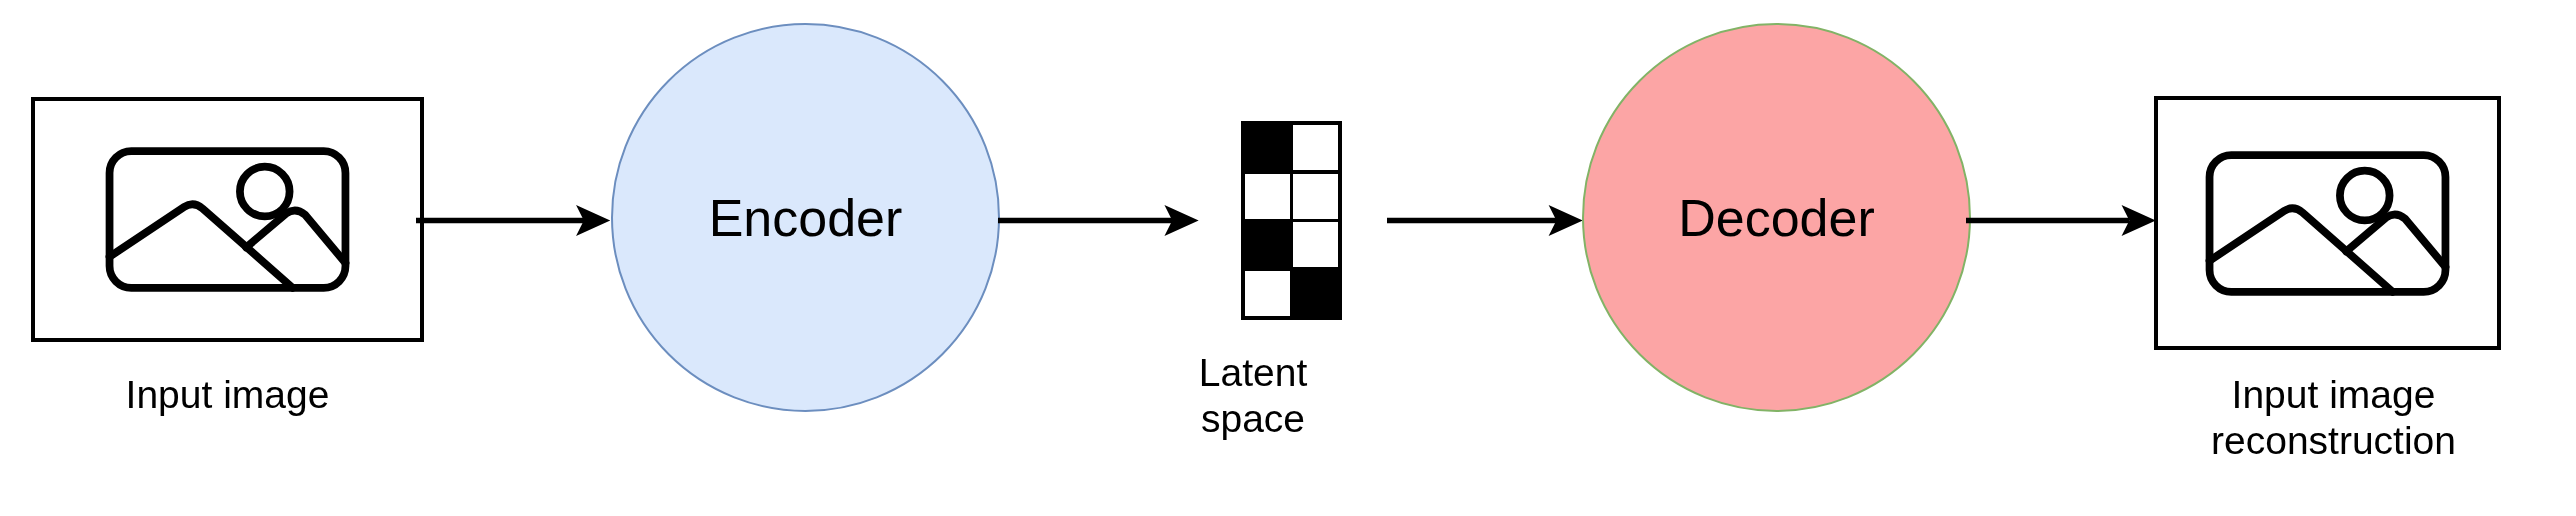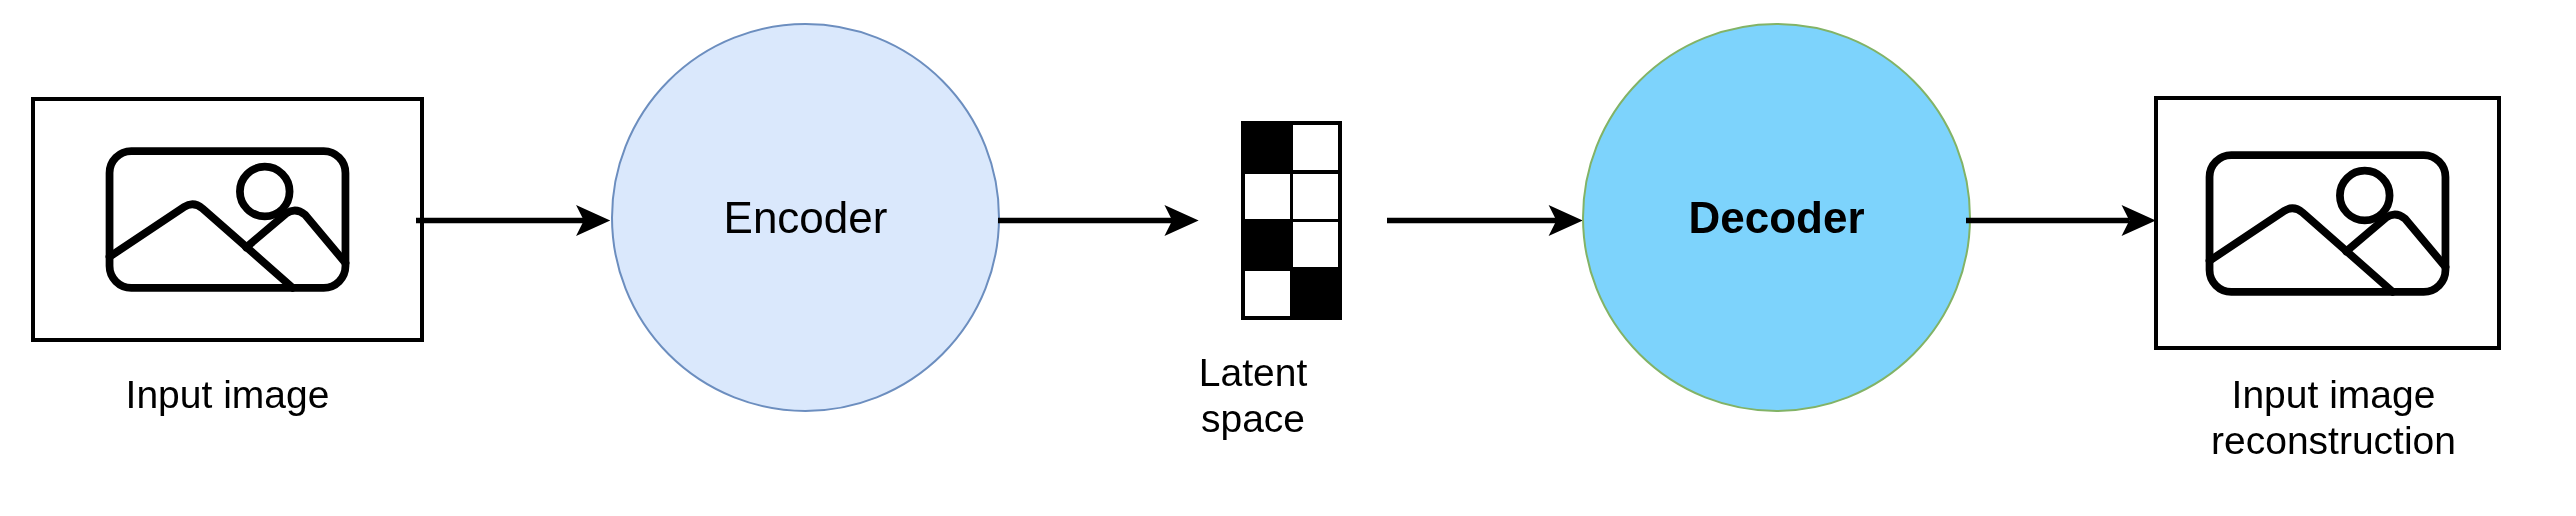--- a/index.html
+++ b/index.html
@@ -39,21 +39,21 @@
   
   .node-circle {
     position: absolute;
     box-sizing: border-box;
     border-radius: 50%;
     display: flex;
     align-items: center;
     justify-content: center;
   }
   .node-label {
-    font-size: 44px;
+    font-size: 52px;
     color: #000000;
     line-height: 1;
     letter-spacing: 0px;
     white-space: nowrap;
   }
 
   
   .caption {
     position: absolute;
     text-align: center;
@@ -132,21 +132,21 @@
 
   <div class="caption" style="left:1113px; top:350px; width:280px;">Latent
 space</div>
 
   <svg class="arrow-svg" style="left:1387px; top:197px; width:202px; height:47px;" viewBox="0 0 260 60">
     <line x1="0" y1="30" x2="219" y2="30" stroke="#000" stroke-width="7"></line>
     <polygon points="252,30 208,10 218,30 208,50" fill="#000"></polygon>
   </svg>
 
   <div class="node-circle" style="left:1582px; top:23px; width:389px; height:389px;
-              background:#7dd3fc; border:2.3px solid #82b366;font-weight:bold;">
+              background:#fca5a5; border:2.3px solid #82b366;">
     <span class="node-label">Decoder</span>
   </div>
 
   <svg class="arrow-svg" style="left:1966px; top:197px; width:196px; height:47px;" viewBox="0 0 252 60">
     <line x1="0" y1="30" x2="210" y2="30" stroke="#000" stroke-width="7"></line>
     <polygon points="244,30 200,10 210,30 200,50" fill="#000"></polygon>
   </svg>
 
   <div class="img-box" style="left:2154px; top:96px; width:347px; height:254px;">
     <div class="img-icon-wrap">

